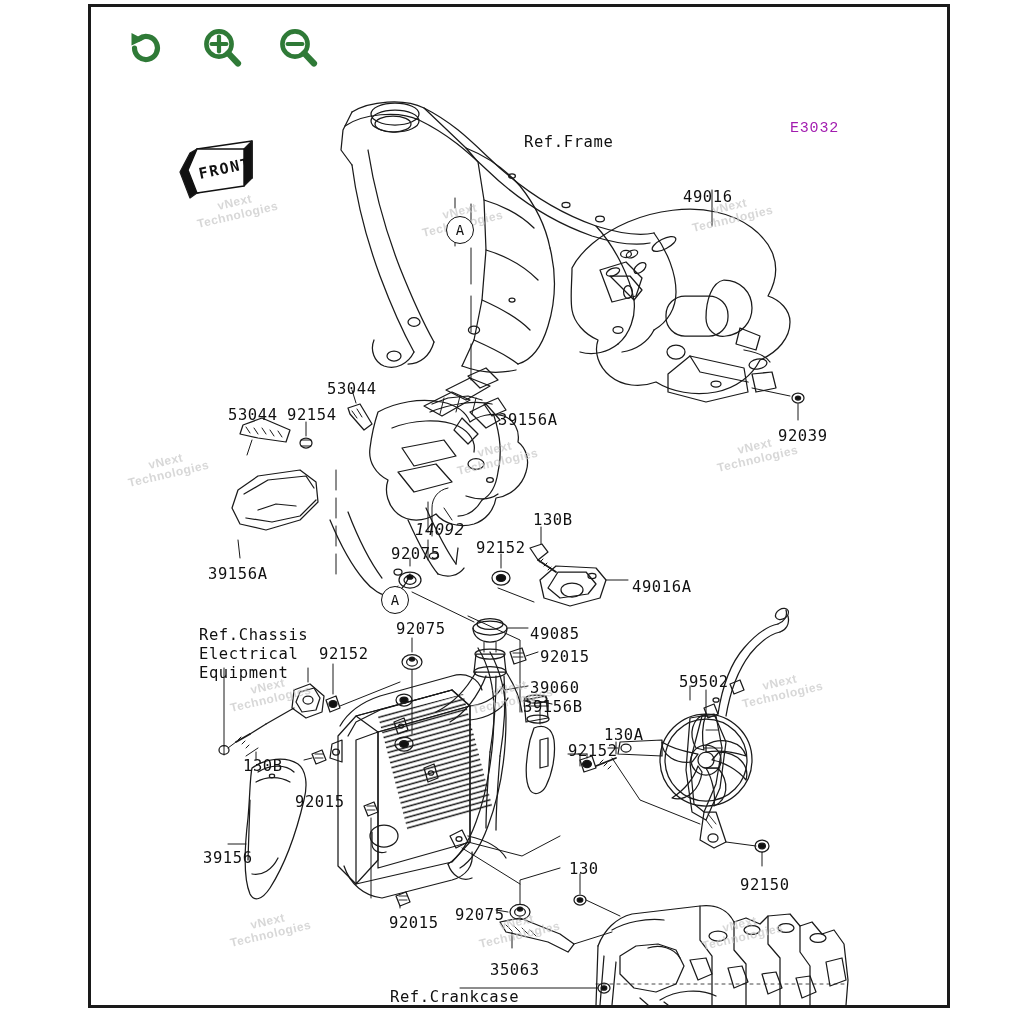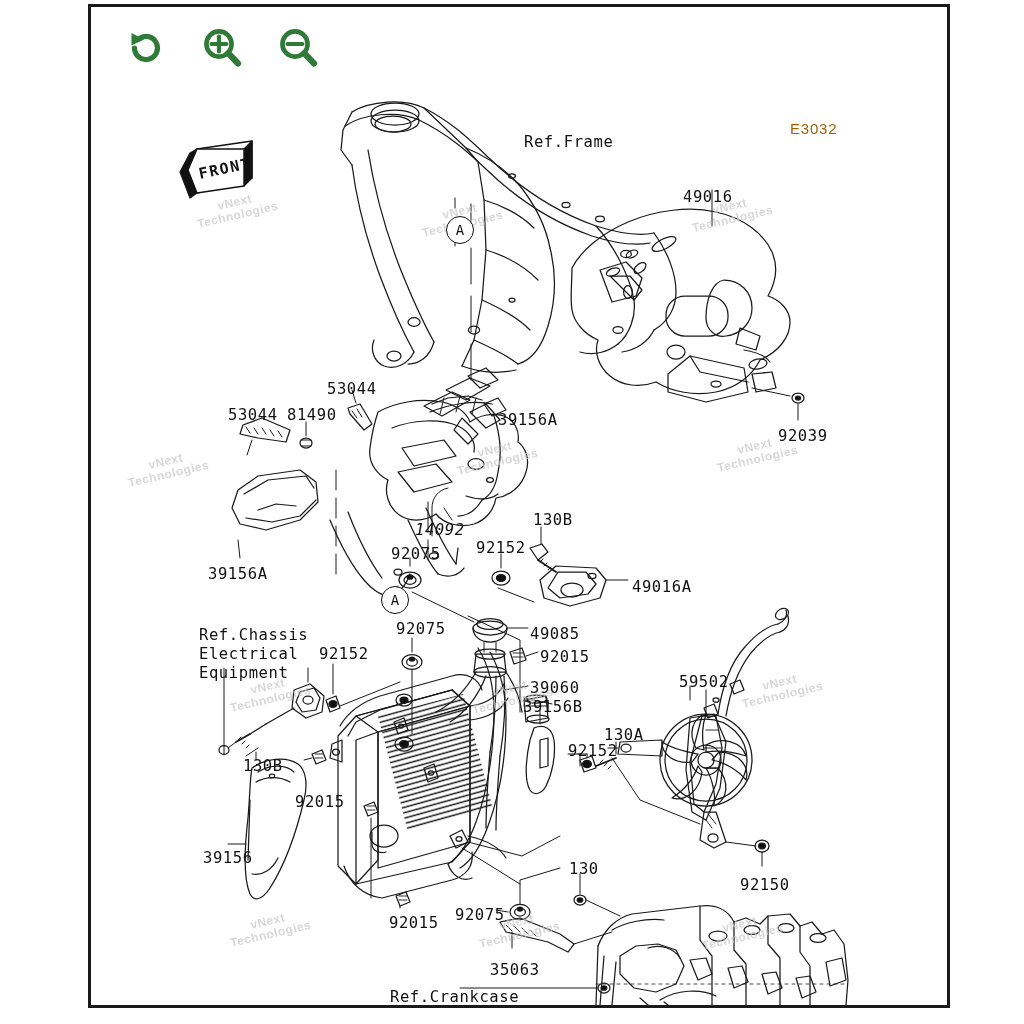--- a/index.html
+++ b/index.html
@@ -67,24 +67,24 @@
     font-size: 15.5px;
     letter-spacing: 0.6px;
     color: #111111;
     white-space: pre;
     z-index: 30;
     line-height: 19px;
   }
   .plabel.multiline { white-space: pre-line; }
   .corner-code {
     position: absolute;
-    font-family: Liberation Sans, sans-serif;
+    font-family: Liberation Mono, monospace;
     font-size: 15px;
     letter-spacing: 0.8px;
-    color: #a16207;
+    color: #a21caf;
     z-index: 30;
   }
   
   .wm {
     position: absolute;
     font-family: "Liberation Sans", sans-serif;
     font-size: 12px;
     font-weight: bold;
     color: #c9c9c9;
     opacity: .72;
@@ -590,21 +590,21 @@
   <div class="callout" style="left:446px; top:216px;">A</div>
   <div class="callout" style="left:381px; top:586px;">A</div>
 
   <div class="corner-code" style="left:790px; top:120px;">E3032</div>
 
   <div class="plabel" style="left:524px; top:133px;">Ref.Frame</div>
   <div class="plabel" style="left:683px; top:172px;margin-top:16px;">49016</div>
   <div class="plabel" style="left:778px; top:427px;">92039</div>
   <div class="plabel" style="left:327px; top:380px;">53044</div>
   <div class="plabel" style="left:228px; top:406px;">53044</div>
-  <div class="plabel" style="left:287px; top:406px;">81490</div>
+  <div class="plabel" style="left:287px; top:406px;">92154</div>
   <div class="plabel" style="left:498px; top:411px;">39156A</div>
   <div class="plabel" style="left:208px; top:565px;">39156A</div>
   <div class="plabel" style="left:415px; top:521px;font-style:italic;">14092</div>
   <div class="plabel" style="left:391px; top:545px;">92075</div>
   <div class="plabel" style="left:476px; top:539px;">92152</div>
   <div class="plabel" style="left:533px; top:511px;">130B</div>
   <div class="plabel" style="left:632px; top:578px;">49016A</div>
   <div class="plabel" style="left:396px; top:620px;">92075</div>
   <div class="plabel multiline" style="left:199px; top:626px;">Ref.Chassis
   Electrical

